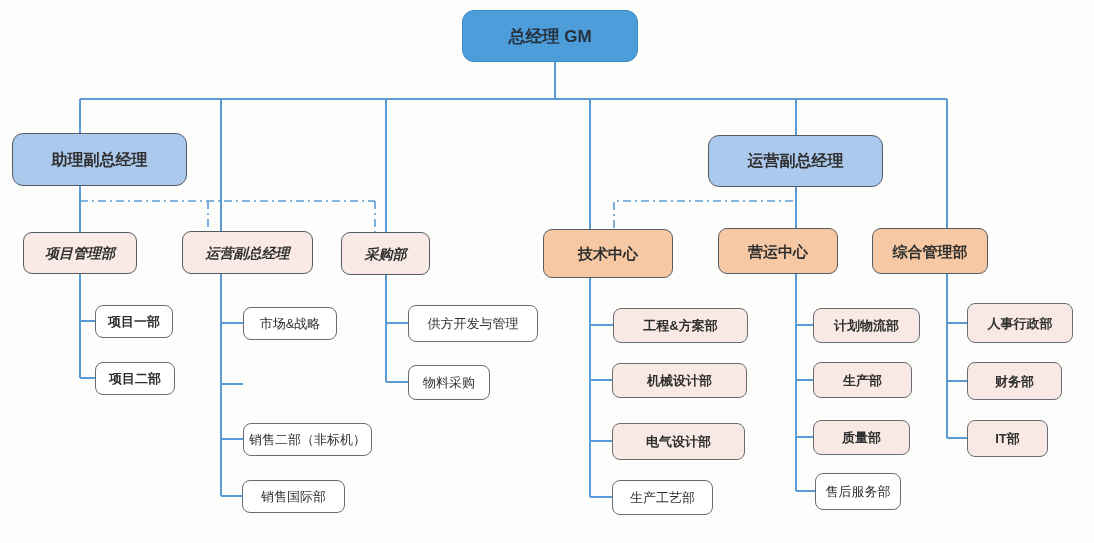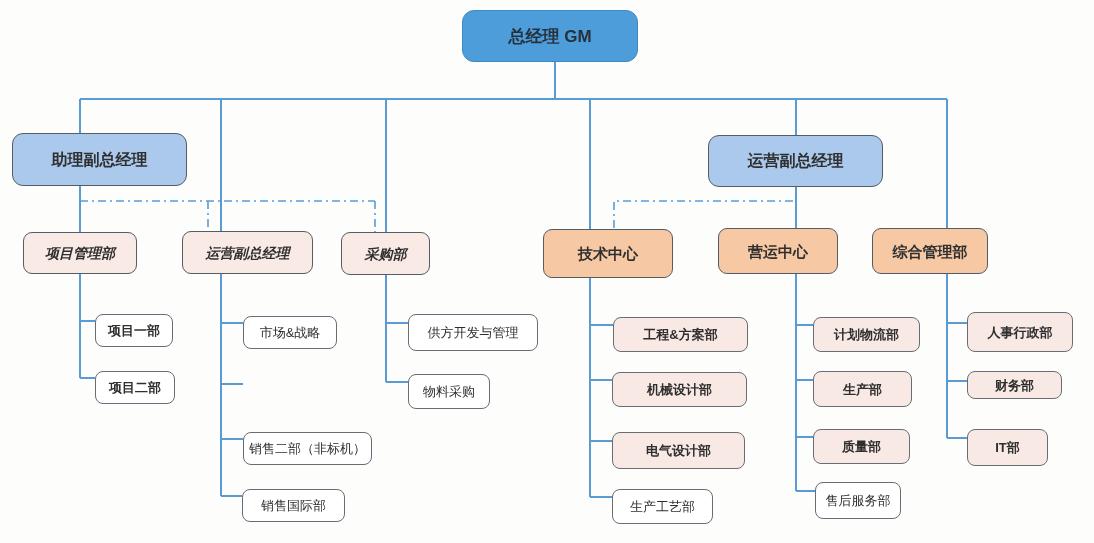--- a/index.html
+++ b/index.html
@@ -25,21 +25,21 @@
     background:var(--c-vp-fill,#abc9ec);border:1.6px solid var(--c-border,#555c64);
     border-radius:11px;font-size:16px;font-weight:700;
   }
   .dept{
     border:1.6px solid var(--c-border,#555c64);border-radius:9px;
     font-size:15px;font-weight:700;
   }
   .dept.left{background:var(--c-dept-left-fill,#f9eae5);font-size:14px;font-style:italic;}
   .dept.right{background:var(--c-dept-right-fill,#f6c9a4);}
   .sub{
-    border:1.5px solid #686d74;border-radius:8px;font-size:13px;margin-top:9px;
+    border:1.5px solid #686d74;border-radius:8px;font-size:13px;
   }
   .sub.pink{background:var(--c-sub-pink-fill,#f9e9e4);font-weight:700;}
   .sub.white{background:#ffffff;font-weight:400;}
   .sub.med{font-weight:500;}
   .sub.semibold{font-weight:600;}
 </style>
 </head>
 <body>
 
 <div id="canvas">
@@ -113,17 +113,17 @@
   <div class="node sub pink" style="left:813px;top:308px;width:107px;height:35px">计划物流部</div>
 
   <div class="node sub pink" style="left:813px;top:362px;width:99px;height:36px">生产部</div>
 
   <div class="node sub pink" style="left:813px;top:420px;width:97px;height:35px">质量部</div>
 
   <div class="node sub white" style="left:815px;top:473px;width:86px;height:37px">售后服务部</div>
 
   <div class="node sub pink" style="left:967px;top:303px;width:106px;height:40px">人事行政部</div>
 
-  <div class="node sub pink" style="left:967px;top:362px;width:95px;height:28px">财务部</div>
+  <div class="node sub pink" style="left:967px;top:362px;width:95px;height:38px">财务部</div>
 
   <div class="node sub pink" style="left:967px;top:420px;width:81px;height:37px">IT部</div>
 
 </div>
 
 </body></html>

